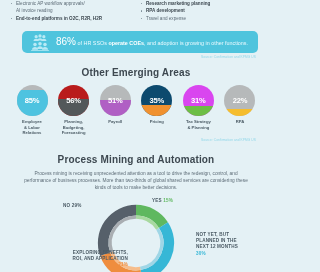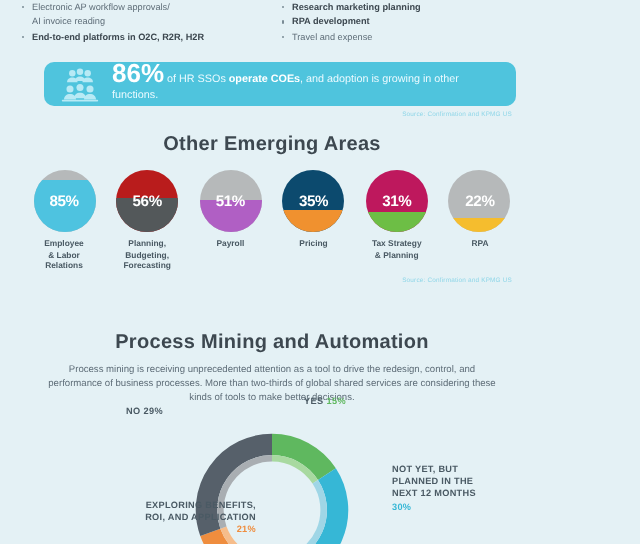--- a/index.html
+++ b/index.html
@@ -32,21 +32,21 @@
     margin:5px 14px 0 22px;
     background:#4fc4dd;border-radius:5px;
     display:flex;align-items:center;gap:6px;
     padding:6px 8px;height:22px;box-sizing:border-box;
   }
   .callout-icon{flex:0 0 auto;width:20px;height:17px;}
   .callout-text{
     font-size:5.4px;line-height:8px;color:#eafaff;
   }
   .callout-text b{color:#ffffff;font-weight:bold;}
-  .callout-text .big{font-size:13px;font-weight:bold;color:#ffffff;}
+  .callout-text .big{font-size:10px;font-weight:normal;color:#ffffff;}
 
   .source{
     text-align:right;padding-right:16px;
     font-size:3.2px;color:#8fd6e8;letter-spacing:.1px;margin-top:2px;
   }
 
   
   .h2{
     text-align:center;font-size:10px;font-weight:bold;
     color:#3d4850;letter-spacing:.15px;
@@ -71,21 +71,21 @@
     position:relative;z-index:2;
     font-size:7.6px;font-weight:bold;color:#ffffff;
     letter-spacing:-.2px;
   }
   .cap{
     margin-top:3px;text-align:center;
     font-size:4.2px;line-height:5.6px;font-weight:bold;color:#4a5a64;
   }
 
   
-  .pm{margin-top:24px;}
+  .pm{margin-top:12px;}
   .pm .body{
     margin:5px auto 0;width:228px;text-align:center;
     font-size:4.8px;line-height:7.2px;color:#5e6d78;
   }
 
   
   .donut-wrap{position:relative;margin-top:7px;height:84px;}
   .donut{
     position:absolute;left:50%;top:4px;transform:translateX(-50%);
     width:82px;height:82px;
@@ -178,21 +178,21 @@
           <div class="cap">Payroll</div>
         </div>
         <div class="cell">
           <div class="dial" style="background: #0c4a6e;">
             <div class="fill" style="height: 35%; background: rgb(240, 145, 47);"></div>
             <span class="pct">35%</span>
           </div>
           <div class="cap">Pricing</div>
         </div>
         <div class="cell">
-          <div class="dial" style="background: #be185d;">
+          <div class="dial" style="background: #d946ef;">
             <div class="fill" style="height: 31%; background: rgb(109, 190, 69);"></div>
             <span class="pct">31%</span>
           </div>
           <div class="cap">Tax Strategy<br>&amp; Planning</div>
         </div>
         <div class="cell">
           <div class="dial" style="background: rgb(182, 185, 186);">
             <div class="fill" style="height: 22%; background: rgb(245, 189, 46);"></div>
             <span class="pct">22%</span>
           </div>

